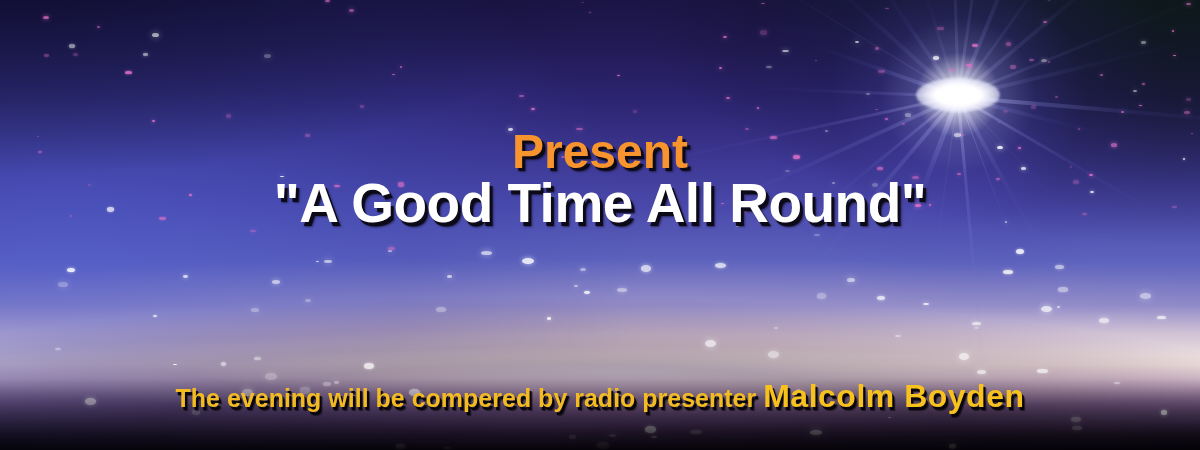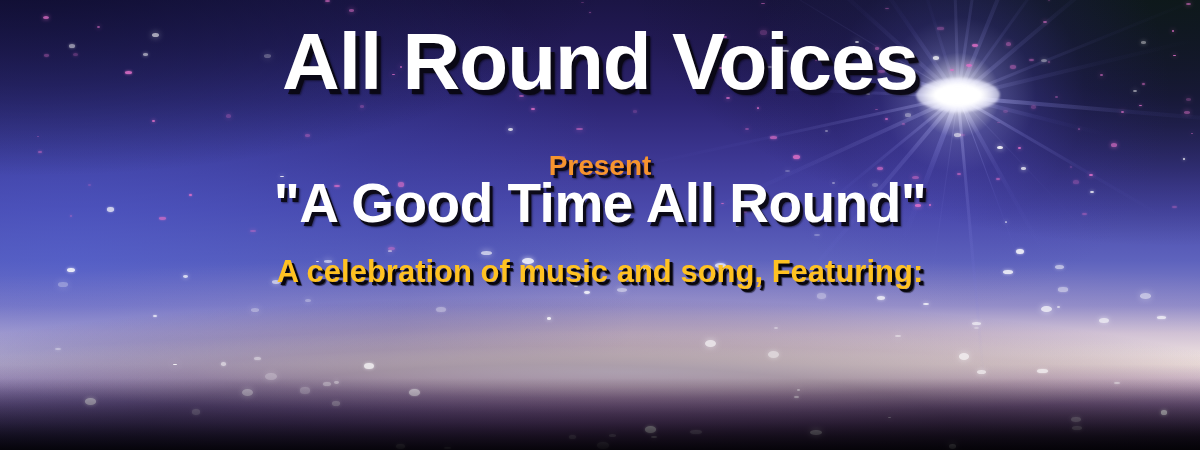--- a/index.html
+++ b/index.html
@@ -186,28 +186,27 @@
     font-stretch: condensed;
     letter-spacing: -1px;
     color: #ffffff;
     text-shadow:
       4px 5px 0 rgba(10,8,18,0.92),
       5px 6px 2px rgba(8,6,14,0.55);
   }
 
   .title-present {
     top: 128px;
-    font-size: 28px;
+    font-size: 48px;
     font-weight: bold;
     font-stretch: condensed;
     color: #f7942e;
     text-shadow:
       3px 3px 0 rgba(12,9,20,0.92),
       4px 4px 2px rgba(8,6,14,0.5);
-    margin-top: 24px;
   }
 
   .title-show {
     top: 176px;
     font-size: 55px;
     font-weight: bold;
     font-stretch: condensed;
     letter-spacing: -0.5px;
     color: #ffffff;
     text-shadow:
@@ -490,24 +489,26 @@
       <div class="spark" style="left: 225.8px; top: 114.3px; width: 5.5px; height: 3.5px; opacity: 0.33; background: rgb(224, 112, 200); box-shadow: rgb(224, 112, 200) 0px 0px 5.6px;"></div>
       <div class="spark" style="left: 597.3px; top: 441.8px; width: 11.3px; height: 6.8px; opacity: 0.38; background: rgb(255, 255, 255); box-shadow: rgba(255, 255, 255, 0.8) 0px 0px 3.3px;"></div>
       <div class="spark" style="left: 965.7px; top: 63.7px; width: 6.8px; height: 3.3px; opacity: 0.87; background: rgb(224, 112, 200); box-shadow: rgb(224, 112, 200) 0px 0px 5.8px;"></div>
       <div class="spark" style="left: 152.3px; top: 32.8px; width: 6.9px; height: 4.3px; opacity: 0.61; background: rgb(255, 255, 255); box-shadow: rgba(255, 255, 255, 0.8) 0px 0px 6.2px;"></div>
       <div class="spark" style="left: 885.3px; top: 7.6px; width: 4px; height: 1.6px; opacity: 0.38; background: rgb(224, 112, 200); box-shadow: rgb(224, 112, 200) 0px 0px 2.5px;"></div>
     </div>
 
   <div class="bg-layer bg-bottomdark"></div>
 
   <div class="content">
-    <div class="line title-main">All Round Voices</div>
 
     <div class="line title-present">Present</div>
 
     <div class="line title-show">"A Good Time All Round"</div>
 
-    <div class="line line-celebration">A celebration of music and song, Featuring:</div>
-
-
+
+
+    <div class="line line-compere">
+      <span class="compere-prefix">The evening will be compered by radio presenter</span>
+      <span class="compere-name">Malcolm Boyden</span>
+    </div>
   </div>
 
 </div>
 
 </body></html>

